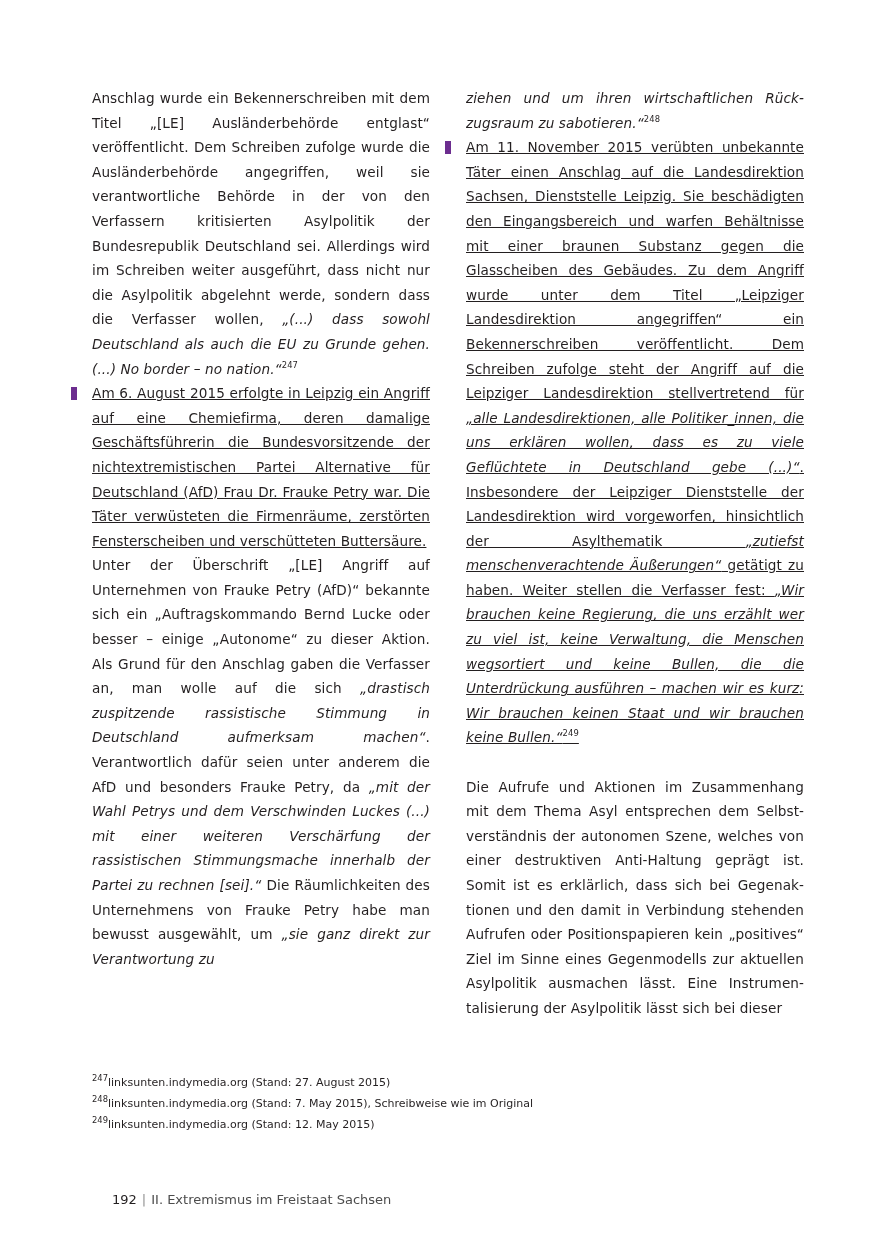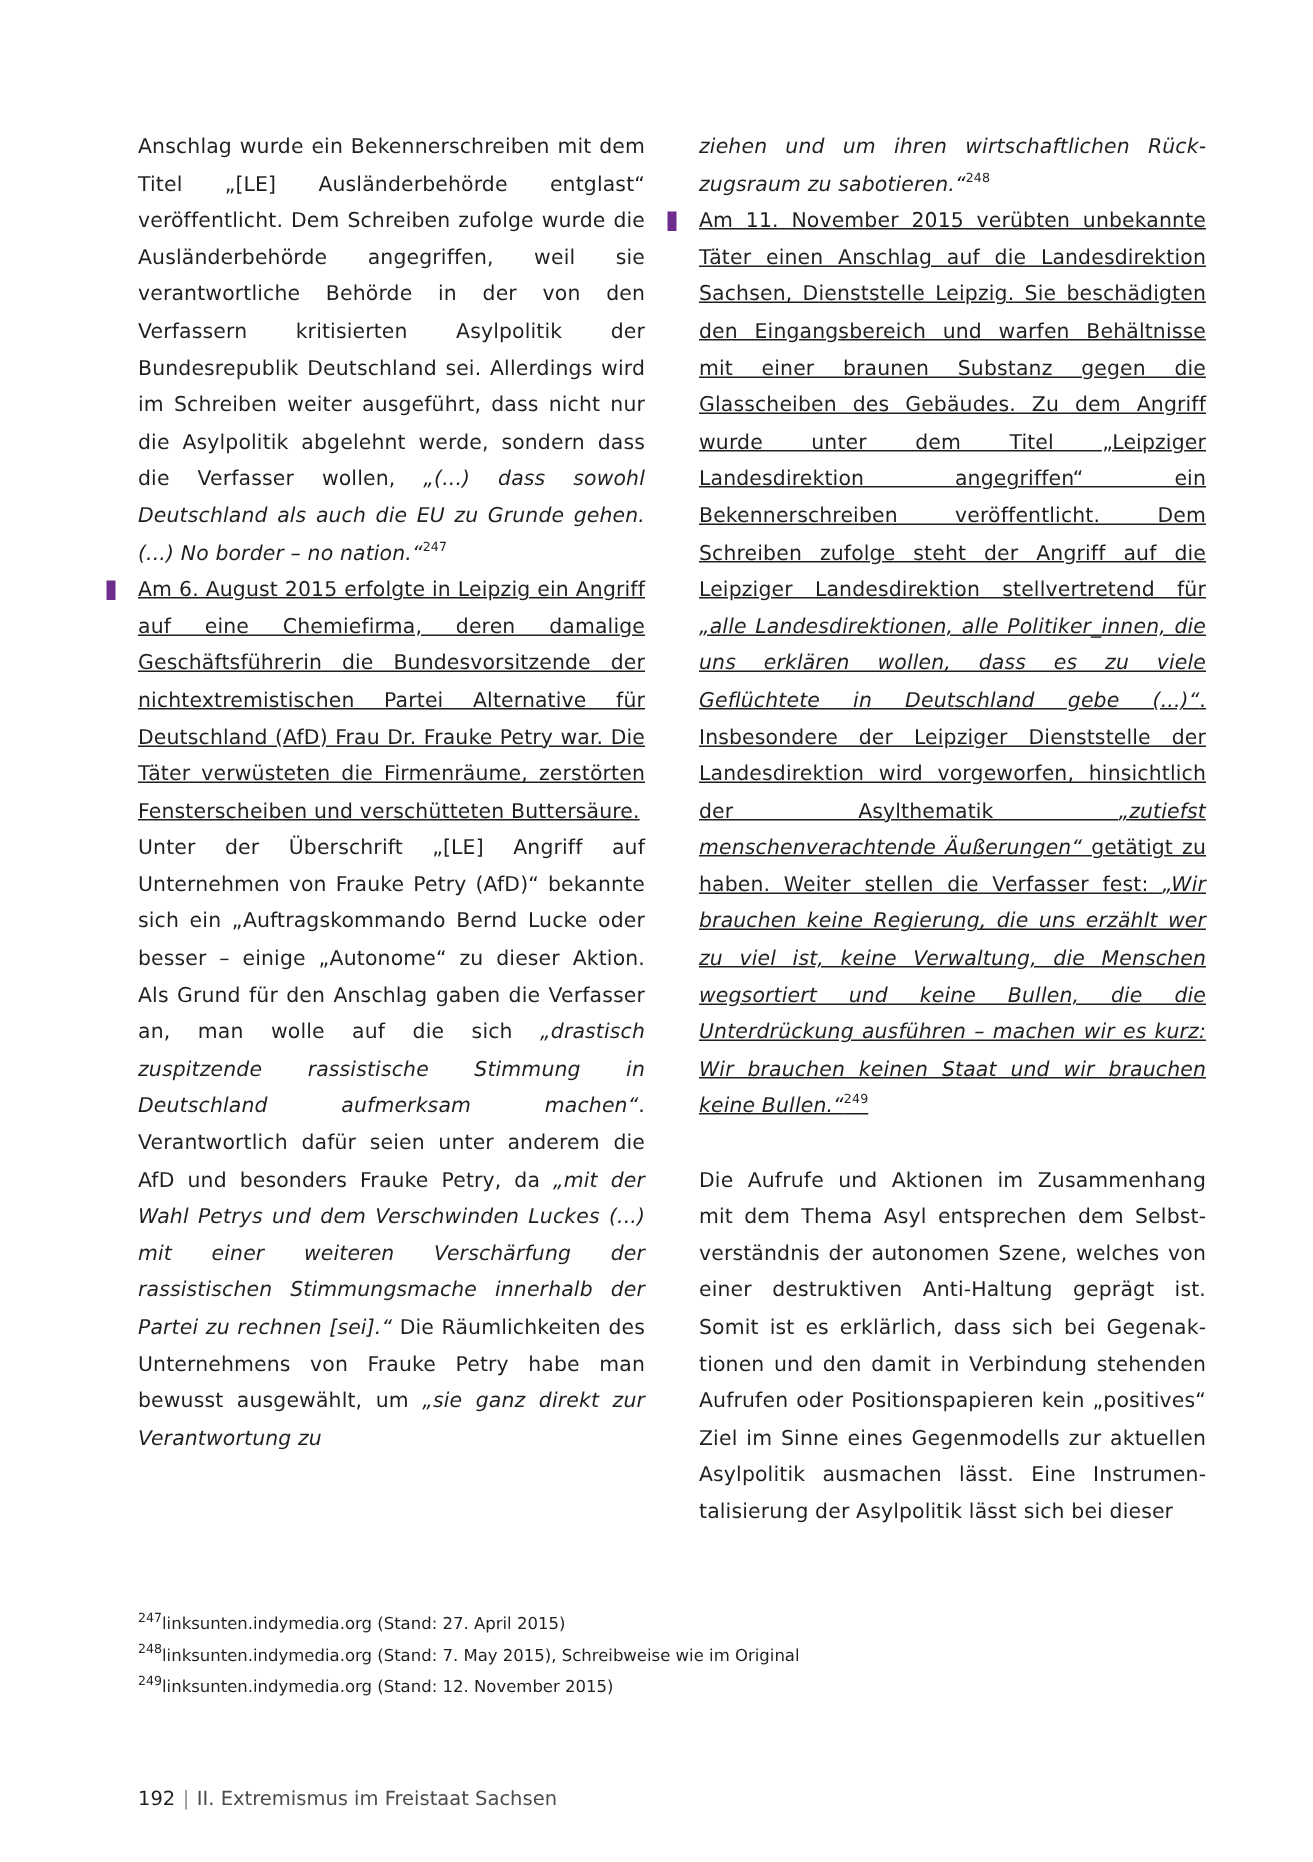--- a/index.html
+++ b/index.html
@@ -88,20 +88,21 @@
   .footer {
     position: absolute;
     left: 92px;
     top: 1192px;
     width: 712px;
     font-size: 13px;
     color: #4c4c4c;
   }
   .footer .page-num {
     color: #231f20;
+    margin-left: 20px;
   }
   .footer .sep {
     color: #8f8f8f;
     margin: 0 5px;
   }
 </style>
 </head>
 <body>
 
 <div class="page">
@@ -138,27 +139,27 @@
 
       <p>
         <span>Die Aufrufe und Aktionen im Zusammenhang mit dem Thema Asyl entsprechen dem Selbst­verständnis der autonomen Szene, welches von einer destruktiven Anti-Haltung geprägt ist. Somit ist es erklärlich, dass sich bei Gegenak­tionen und den damit in Verbindung stehenden Aufrufen oder Positionspapieren kein „positives“ Ziel im Sinne eines Gegenmodells zur aktuellen Asylpolitik ausmachen lässt. Eine Instrumen­talisierung der Asylpolitik lässt sich bei dieser</span>
       </p>
 
     </div>
   </div>
 
   <div class="footnotes">
     <div class="footnote">
-      <span class="fn-num">247</span><span>linksunten.indymedia.org (Stand: 27. April 2015)</span>
+      <span class="fn-num">247</span><span>linksunten.indymedia.org (Stand: 27. August 2015)</span>
     </div>
     <div class="footnote">
       <span class="fn-num">248</span><span>linksunten.indymedia.org (Stand: 7. May 2015), Schreibweise wie im Original</span>
     </div>
     <div class="footnote">
-      <span class="fn-num">249</span><span>linksunten.indymedia.org (Stand: 12. November 2015)</span>
+      <span class="fn-num">249</span><span>linksunten.indymedia.org (Stand: 12. May 2015)</span>
     </div>
   </div>
 
   <div class="footer">
     <span class="page-num">192</span><span class="sep">|</span><span>II. Extremismus im Freistaat Sachsen</span>
   </div>
 
 </div>
 
 </body></html>

